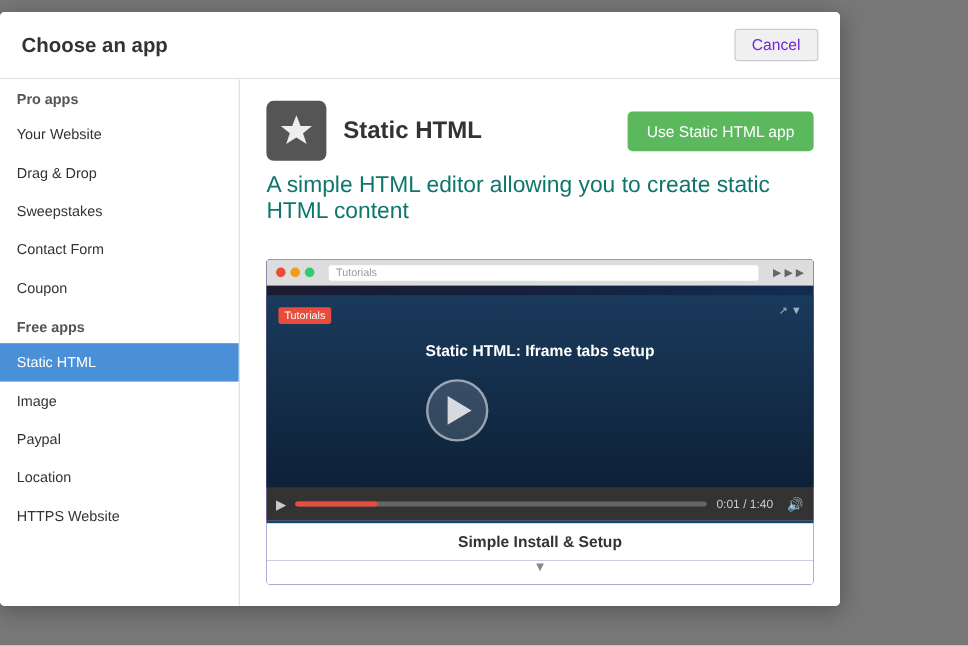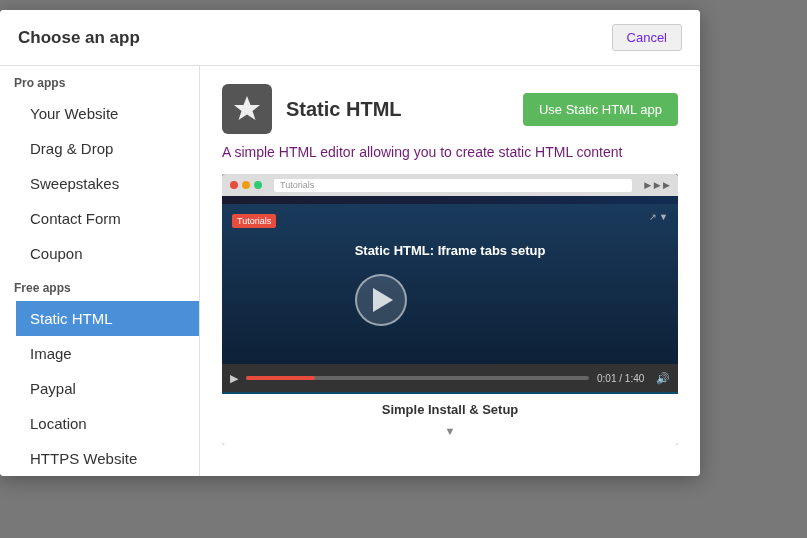--- a/index.html
+++ b/index.html
@@ -75,25 +75,24 @@
     .section-label {
       font-size: 12px;
       font-weight: bold;
       color: #555;
       padding: 10px 14px 6px;
       text-transform: none;
     }
 
     .sidebar-item {
       padding: 9px 14px;
-      font-size: 15px;
+      font-size: 12px;
       color: #333;
       cursor: pointer;
       border-radius: 0;
-      margin-left: 16px;
     }
     .sidebar-item.active {
       background: #4a90d9;
       color: #fff;
     }
 
     .content-area {
       flex: 1;
       padding: 18px 22px;
       overflow-y: auto;
@@ -135,23 +134,23 @@
       color: #fff;
       border: none;
       border-radius: 4px;
       padding: 9px 16px;
       font-size: 13px;
       cursor: pointer;
       white-space: nowrap;
     }
 
     .app-description {
-      font-size: 14px;
-      color: #701a75;
-      margin-bottom: 14px;
+      font-size: 19px;
+      color: #0f766e;
+      margin-bottom: 28px;
     }
 
     .video-container {
       width: 100%;
       background: #4c1d95;
       border-radius: 3px;
       overflow: hidden;
       position: relative;
     }
 

